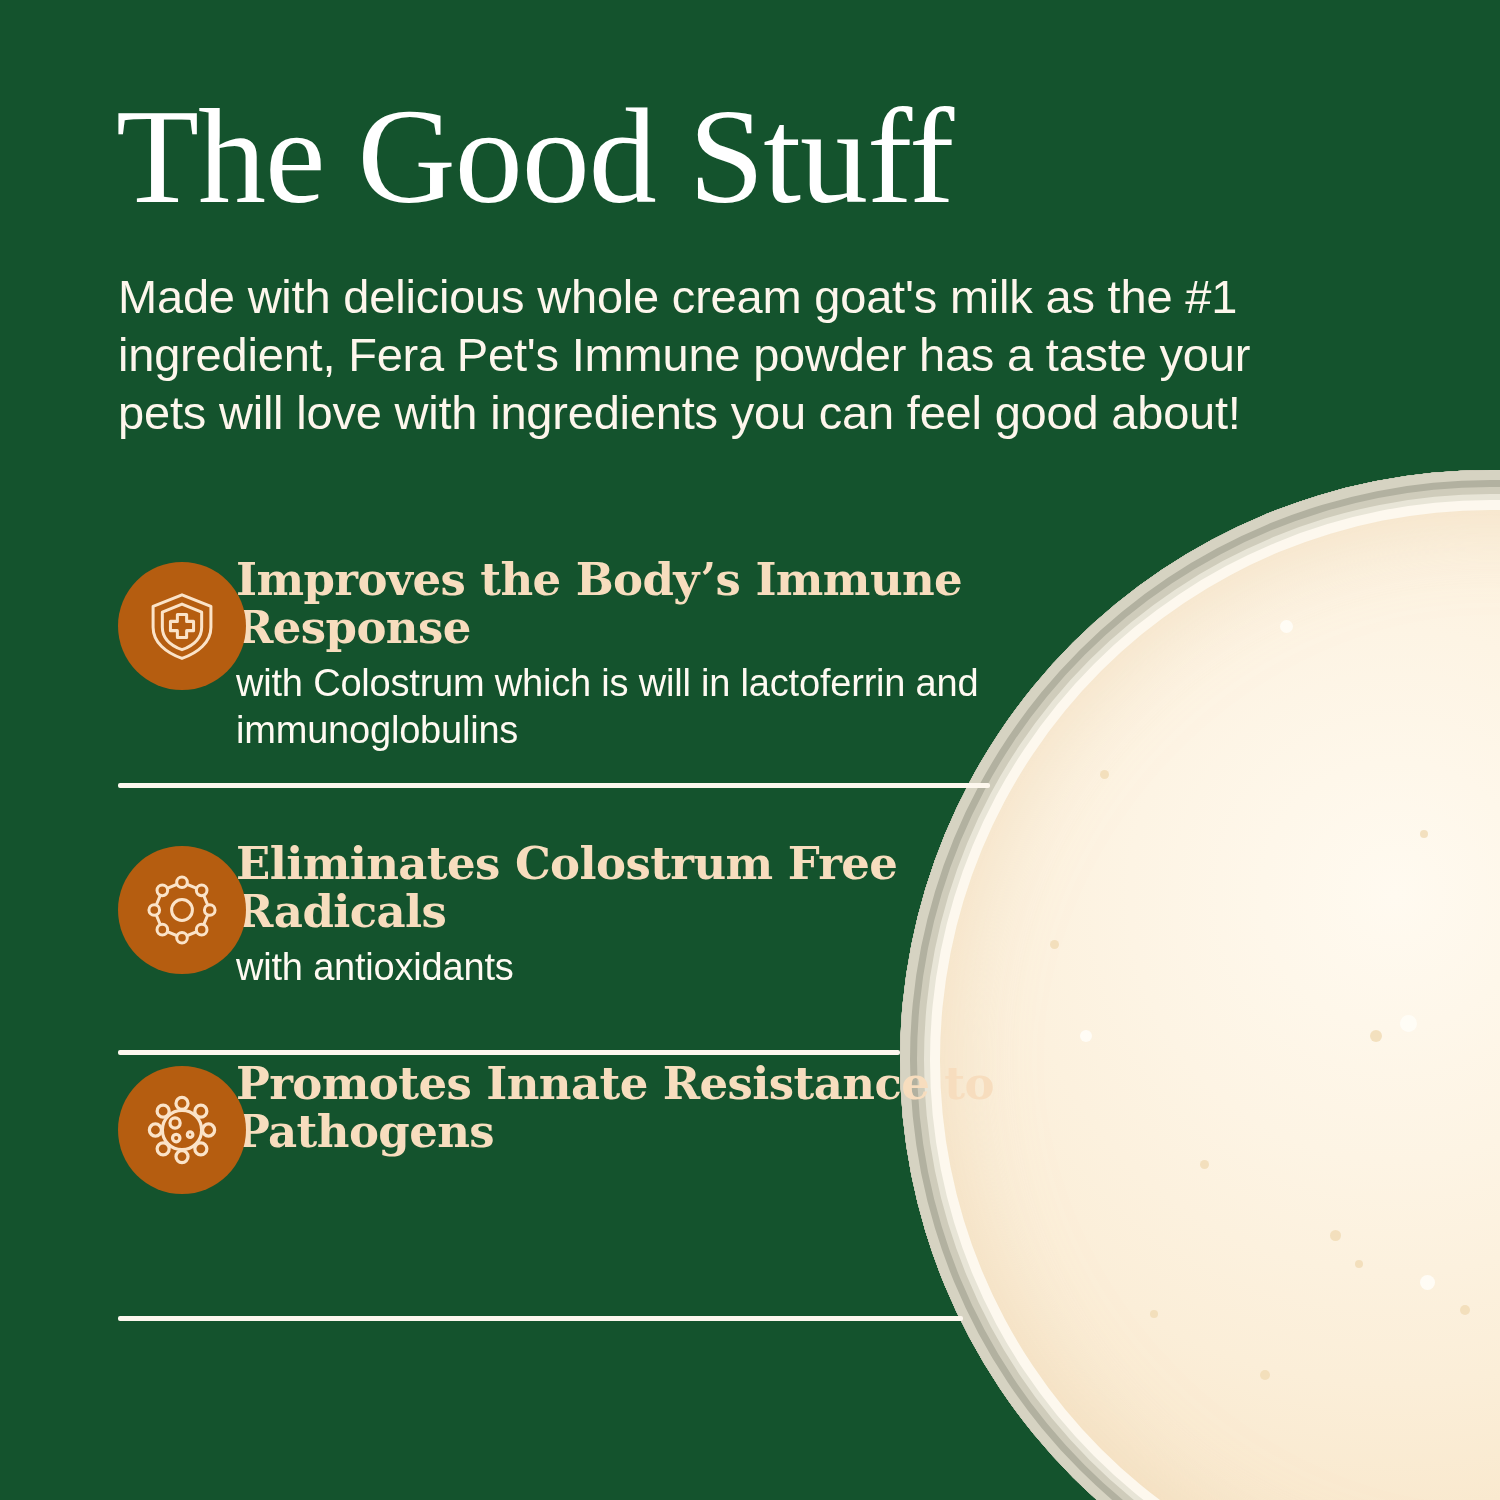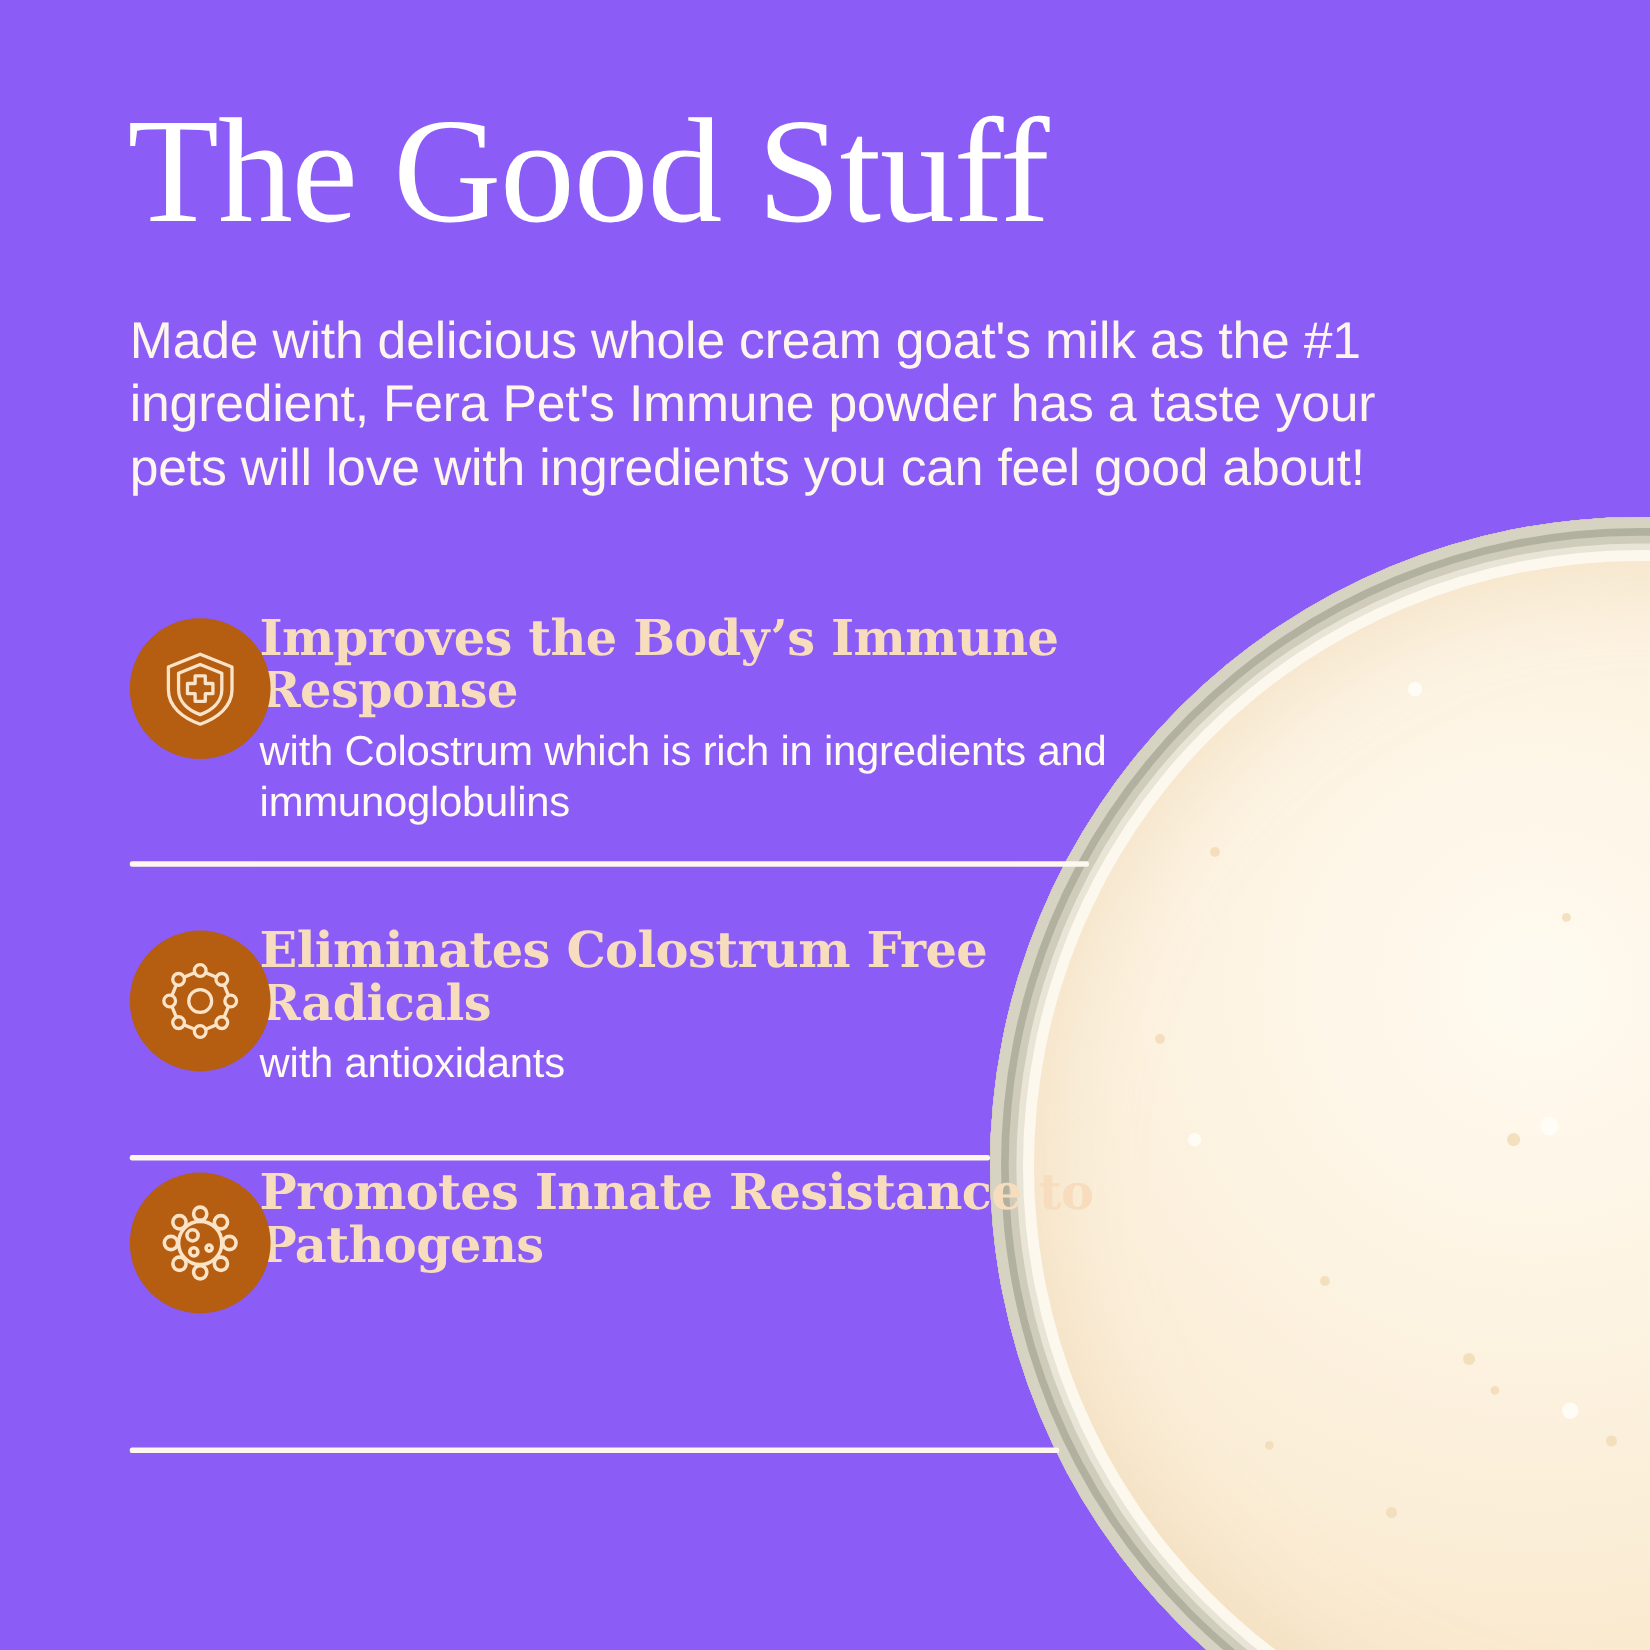--- a/index.html
+++ b/index.html
@@ -5,21 +5,21 @@
   html, body {
     margin: 0;
     padding: 0;
     background: #ffffff;
   }
   #stage {
     position: relative;
     width: 1500px;
     height: 1500px;
     overflow: hidden;
-    background: #8b5cf6;
+    background: #14532d;
     font-family: "Liberation Sans", sans-serif;
   }
 
   
   #jar-photo {
     position: absolute;
     left: 900px;
     top: 470px;
     width: 1180px;
     height: 1180px;
@@ -78,21 +78,20 @@
 
   #intro {
     position: absolute;
     left: 118px;
     top: 268px;
     width: 1190px;
     font-size: 47px;
     line-height: 1.23;
     color: #fdf6ec;
     letter-spacing: -0.2px;
-    margin-top: 12px;
   }
 
   
   .feature {
     position: absolute;
     left: 118px;
     width: 900px;
   }
   #feature-0 { top: 556px; }
   #feature-1 { top: 840px; }
@@ -178,21 +177,21 @@
   <div class="feature" id="feature-0">
     <div class="feature-icon">
       <svg viewBox="0 0 64 64" fill="none" stroke="#fbe3c8" stroke-width="2.6" stroke-linejoin="round" stroke-linecap="round">
         <path d="M32 5 L57 15 V33 C57 46 46 55 32 60 C18 55 7 46 7 33 V15 Z"></path>
         <path d="M32 13 L49 20 V33 C49 42.5 41.5 49 32 52.5 C22.5 49 15 42.5 15 33 V20 Z"></path>
         <path d="M28 22 h8 v6 h6 v8 h-6 v6 h-8 v-6 h-6 v-8 h6 z"></path>
       </svg>
     </div>
     <div class="feature-body">
       <div class="feature-head">Improves the Body’s Immune Response</div>
-      <div class="feature-sub">with Colostrum which is rich in ingredients and immunoglobulins</div>
+      <div class="feature-sub">with Colostrum which is will in lactoferrin and immunoglobulins</div>
     </div>
   </div>
 
   <div class="feature" id="feature-1">
     <div class="feature-icon">
       <svg viewBox="0 0 64 64" fill="none" stroke="#fbe3c8" stroke-width="2.6" stroke-linejoin="round" stroke-linecap="round">
         <path d="M32 8 L49 15 L56 32 L49 49 L32 56 L15 49 L8 32 L15 15 Z"></path>
         <circle cx="32" cy="32" r="9"></circle>
         <circle cx="32" cy="8" r="4.6" fill="#b55d10"></circle>
         <circle cx="49" cy="15" r="4.6" fill="#b55d10"></circle>

